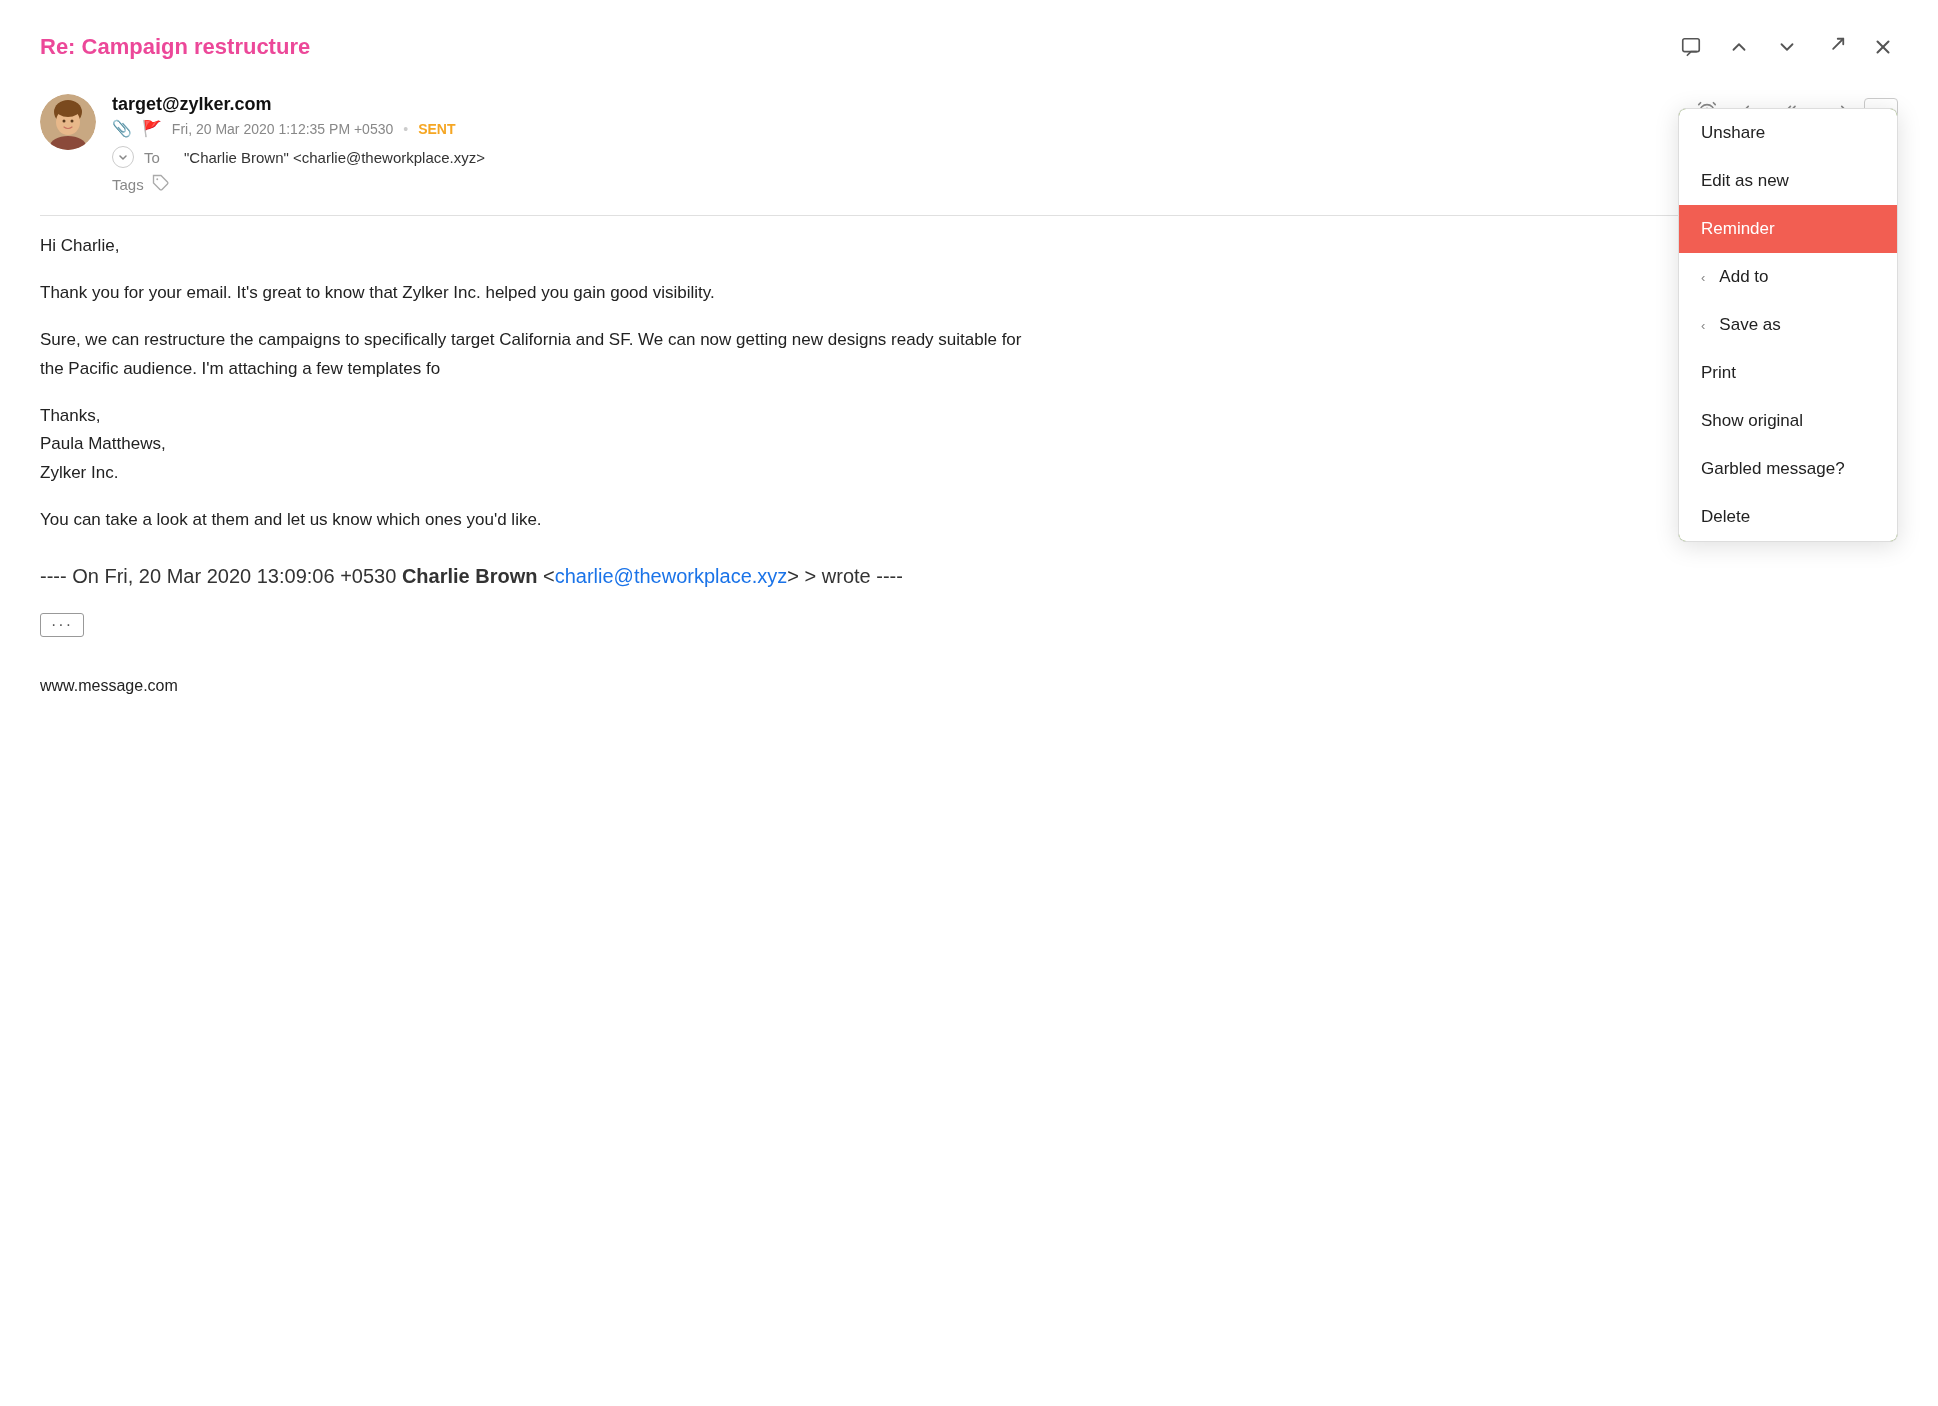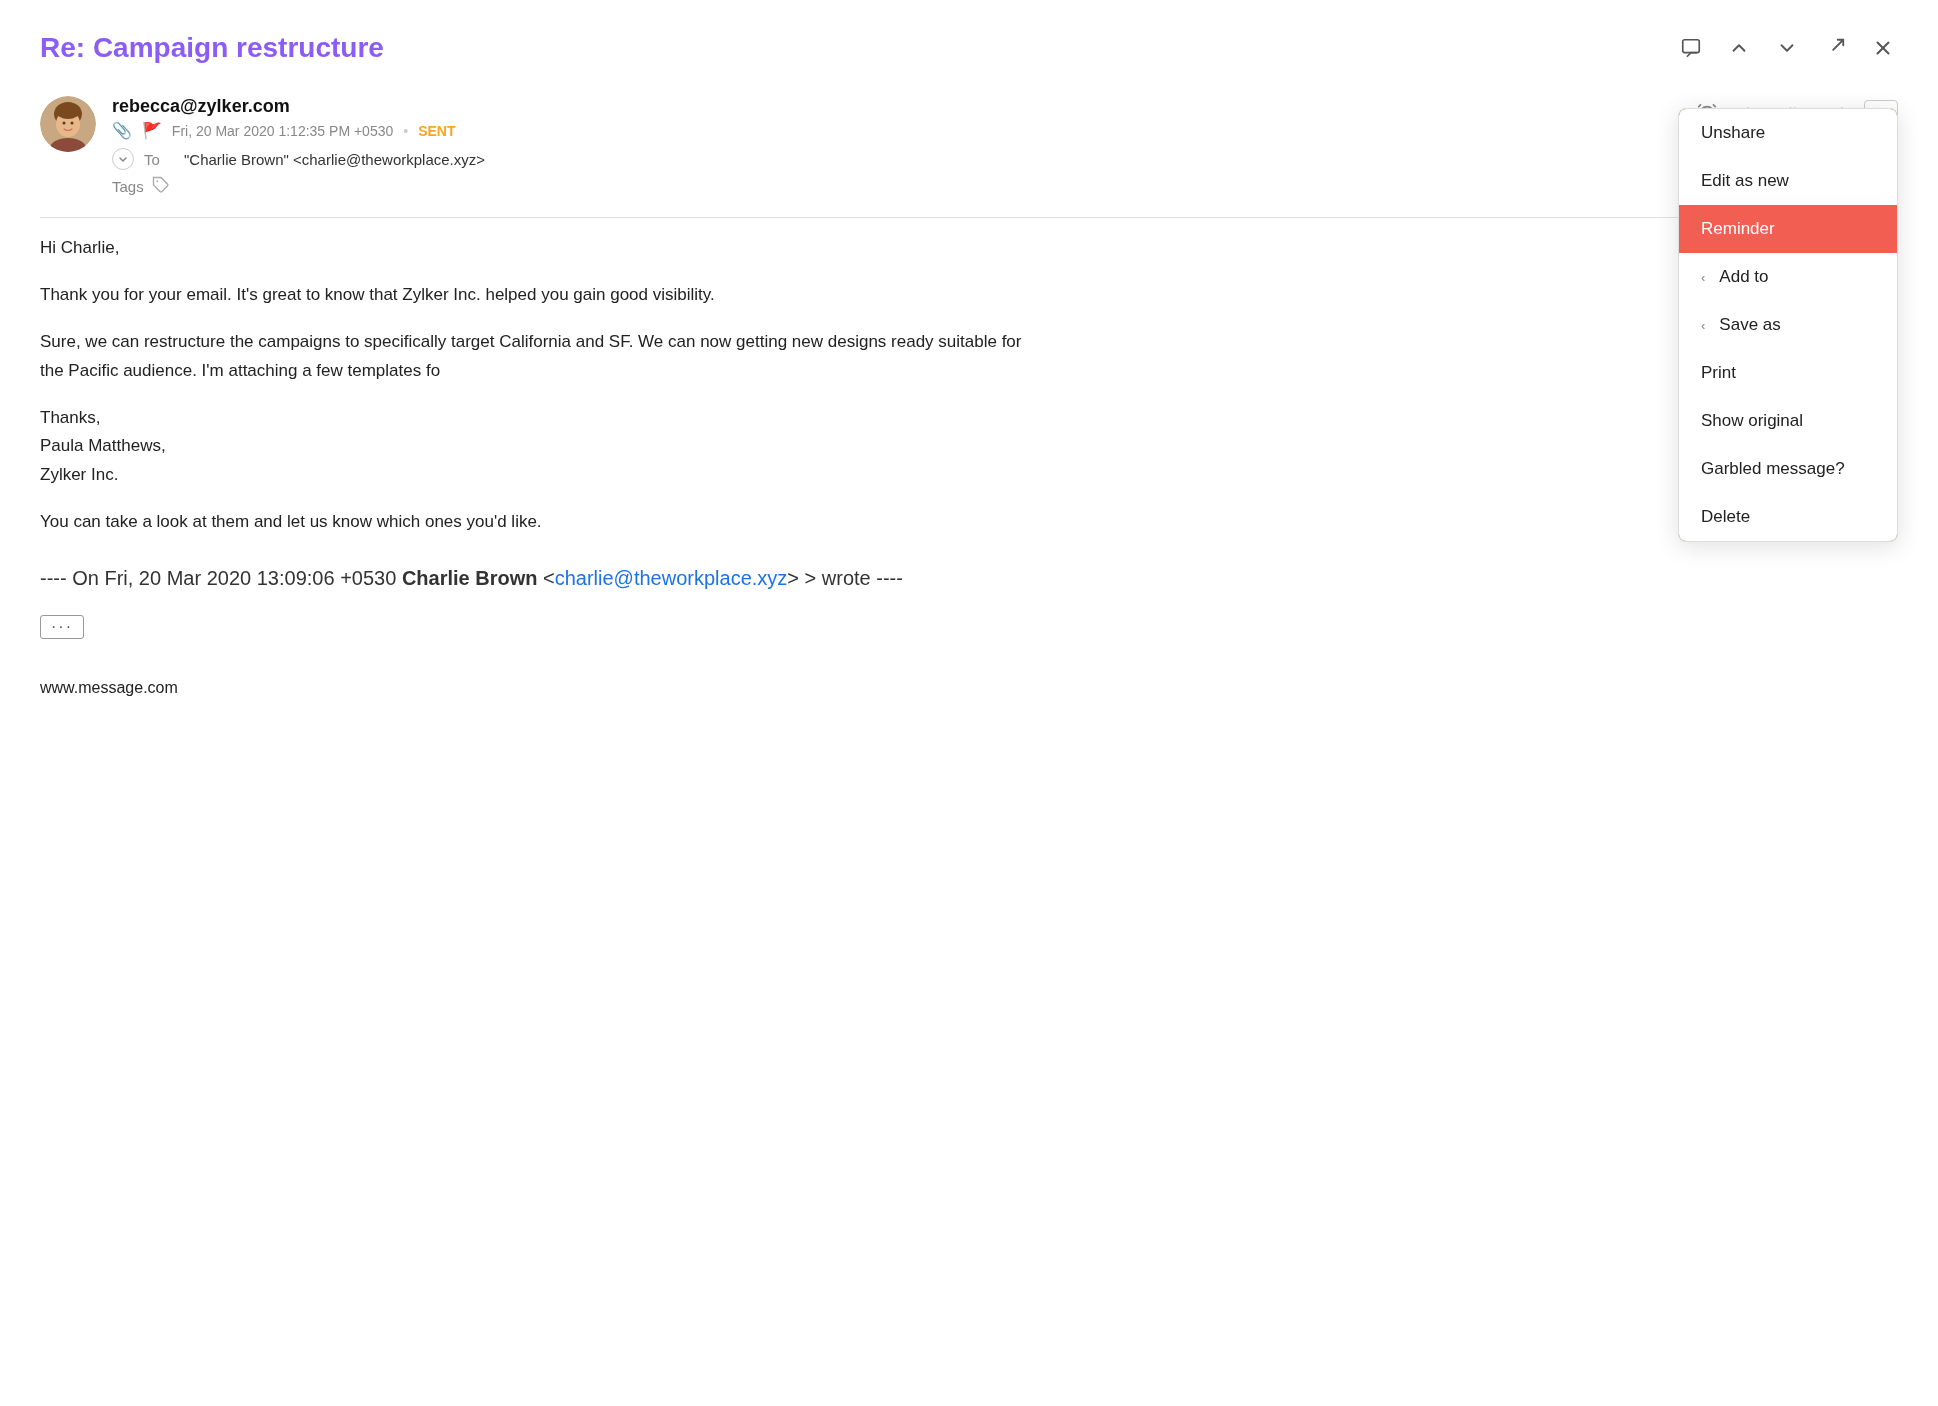--- a/index.html
+++ b/index.html
@@ -17,23 +17,23 @@
       padding: 32px 40px;
     }
     
     .email-header {
       display: flex;
       align-items: center;
       justify-content: space-between;
       margin-bottom: 32px;
     }
     .email-subject {
-      font-size: 28px;
+      font-size: 22px;
       font-weight: 700;
-      color: #8b5cf6;
+      color: #ec4899;
     }
     .header-actions {
       display: flex;
       align-items: center;
       gap: 18px;
     }
     .header-icon-btn {
       background: none;
       border: none;
       cursor: pointer;
@@ -293,21 +293,21 @@
 
       <ellipse cx="28" cy="52" rx="18" ry="10" fill="#8b4a3a"></ellipse>
 
       <ellipse cx="24" cy="27" rx="1.5" ry="1.5" fill="#5a3a1e"></ellipse>
       <ellipse cx="32" cy="27" rx="1.5" ry="1.5" fill="#5a3a1e"></ellipse>
 
       <path d="M24 33 Q28 36 32 33" stroke="#c87060" stroke-width="1.2" fill="none" stroke-linecap="round"></path>
     </svg>
 
     <div class="sender-info">
-      <div class="sender-email">rebecca@zylker.com</div>
+      <div class="sender-email">target@zylker.com</div>
       <div class="sender-meta">
         <span class="paperclip-icon">📎</span>
         <span class="flag-icon">🚩</span>
         <span>Fri, 20 Mar 2020 1:12:35 PM +0530</span>
         <span style="color:#ccc;">•</span>
         <span class="sent-badge">SENT</span>
       </div>
       <div class="to-row">
         <button class="expand-btn">
           <svg width="10" height="10" viewBox="0 0 10 10">

